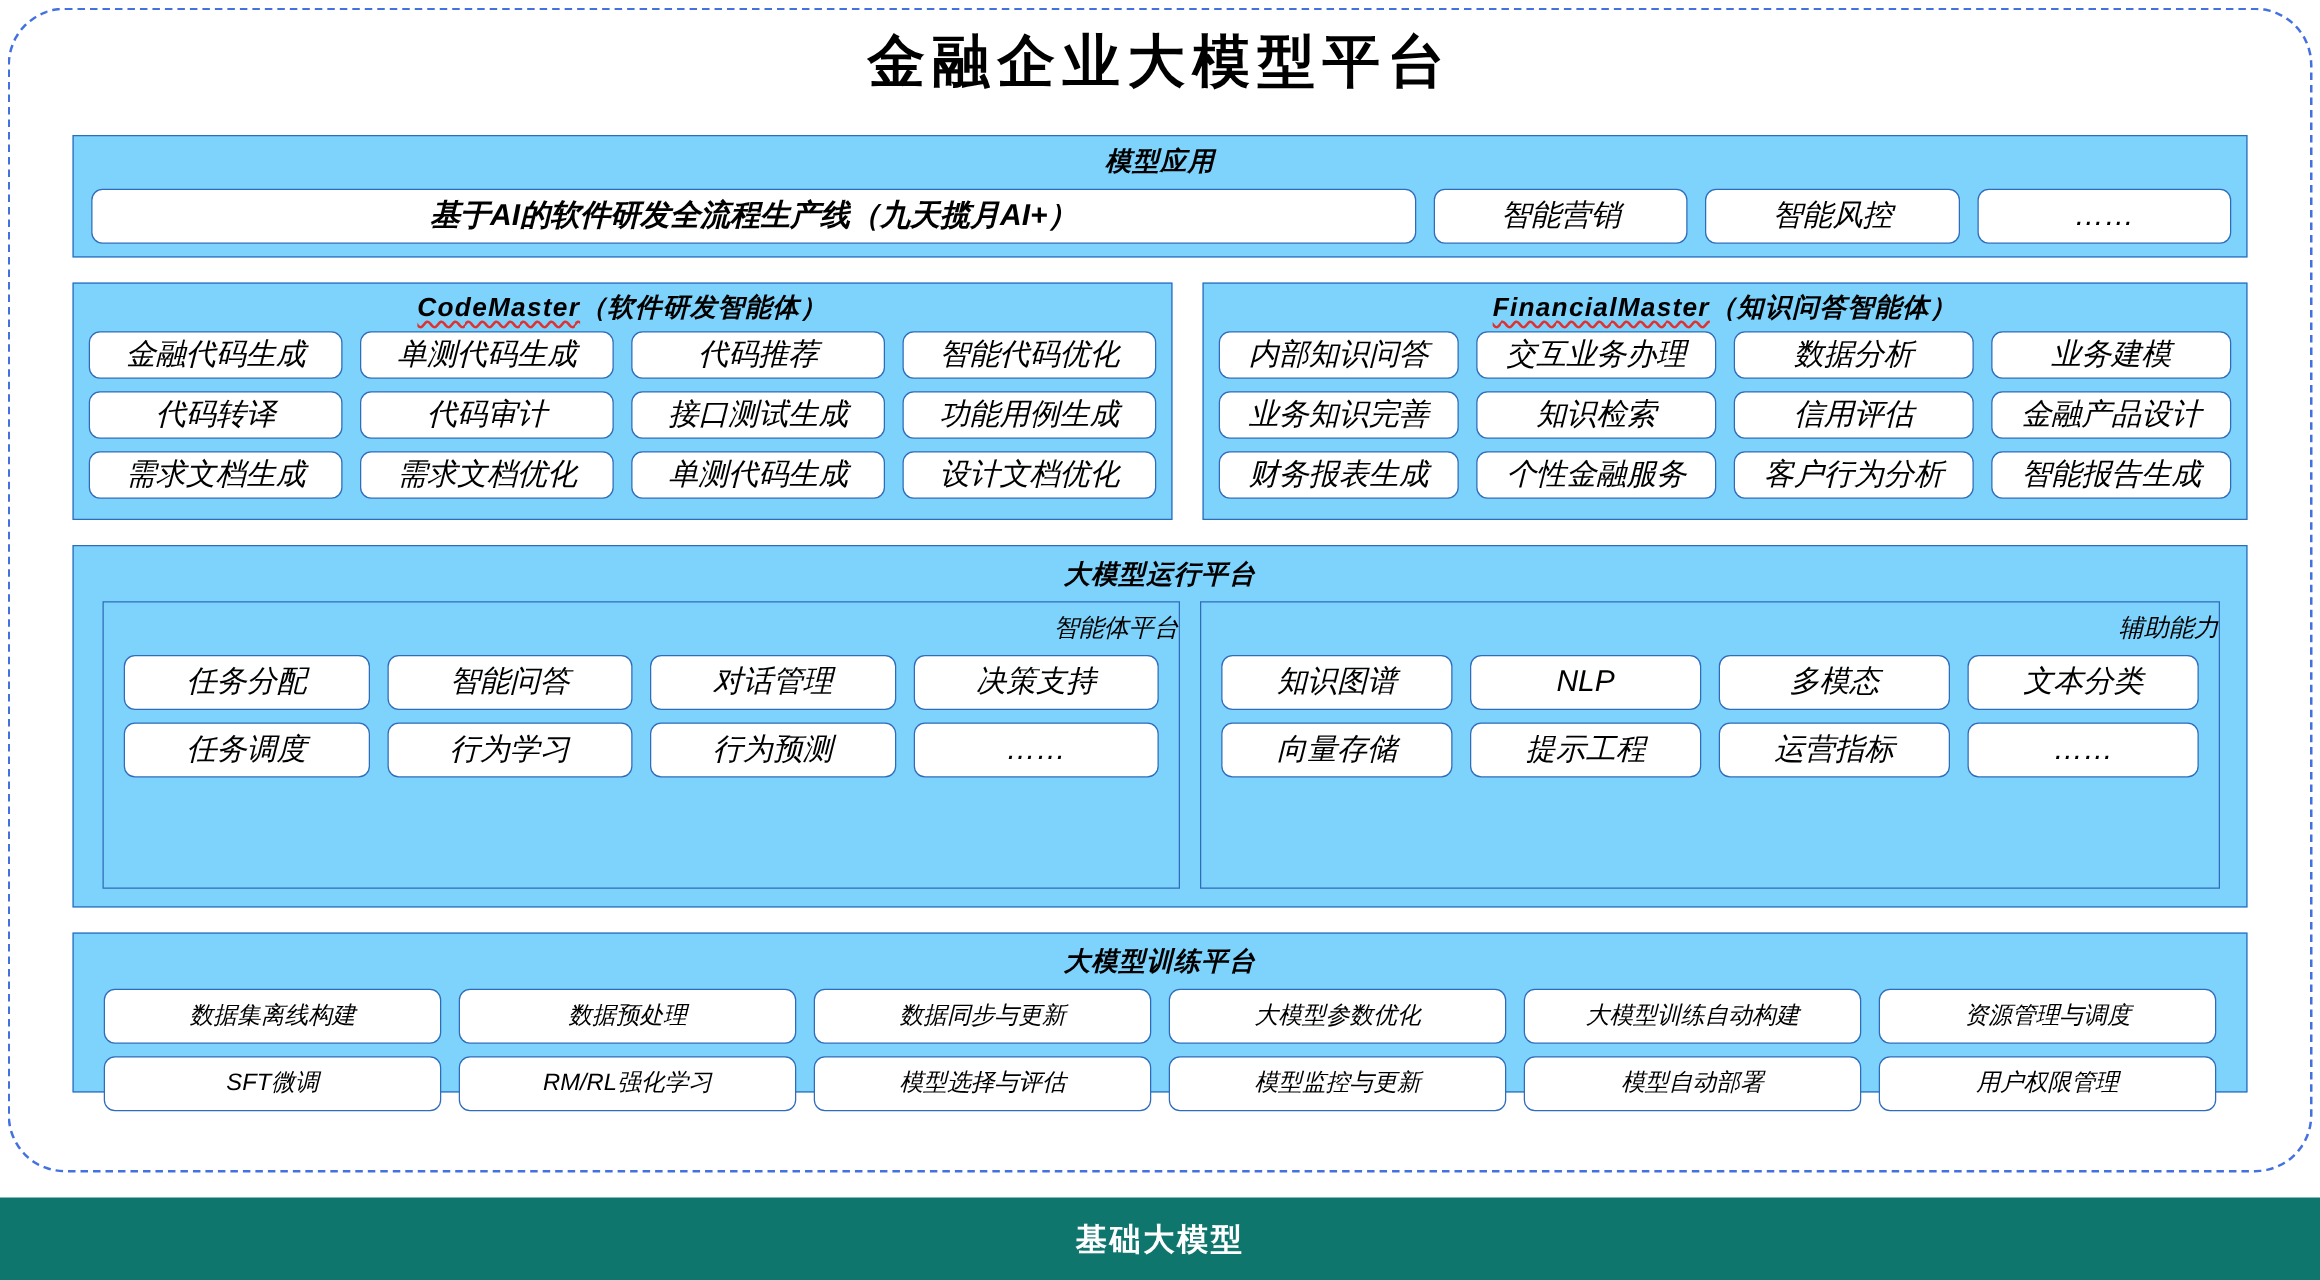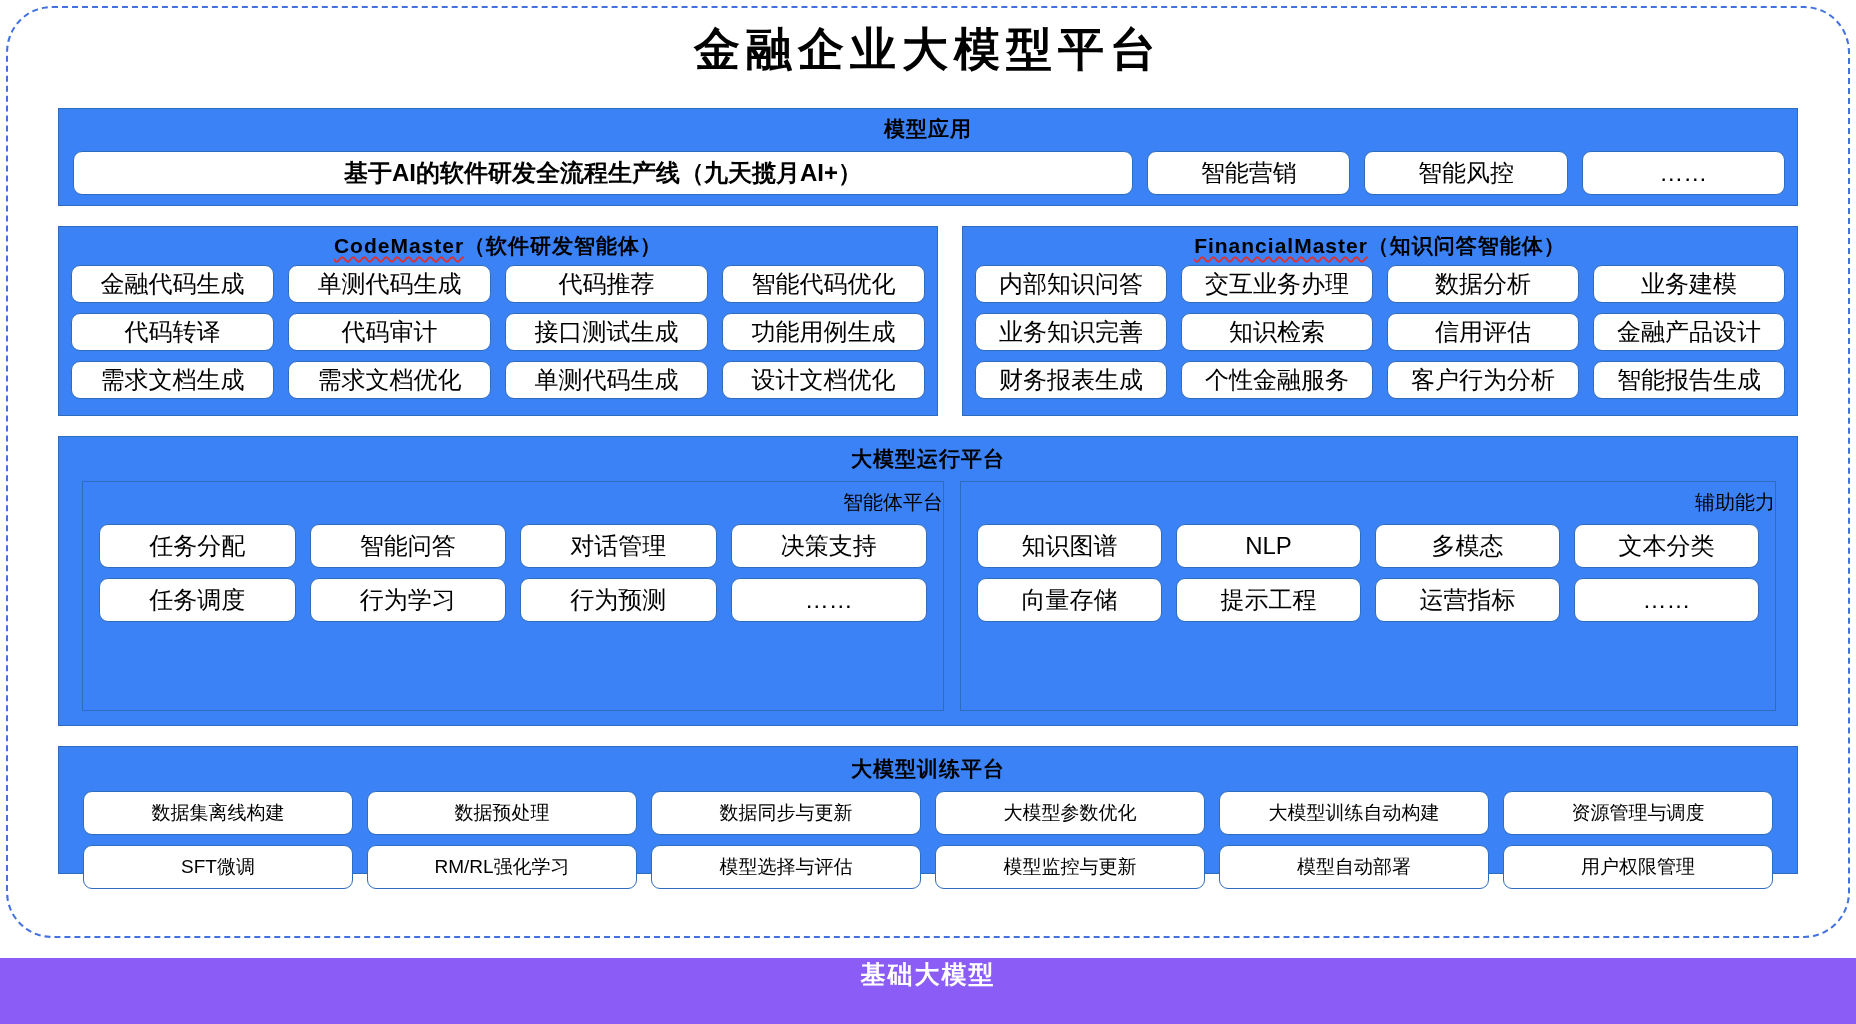--- a/index.html
+++ b/index.html
@@ -39,21 +39,22 @@
     font-weight: 700;
     letter-spacing: 6px;
     color: #000000;
     line-height: 1.2;
   }
 
   
   .panel {
     position: absolute;
     border: 1.6px solid #2f6cbb;
-    background: #3b82f6;
+    background: #7dd3fc;
+    font-style: italic;
   }
   .panel-title {
     text-align: center;
     font-size: 21px;
     font-weight: 700;
     color: #000000;
     letter-spacing: 1px;
   }
   .spell {
     text-decoration: underline wavy #e03030;
@@ -132,23 +133,23 @@
     left: 24px; top: 44px;
     right: 24px;
   }
   #train-grid .chip { height: 44px; font-size: 19px; }
 
   
   .base-bar {
     position: absolute;
     left: 0; top: 958px;
     width: 1856px; height: 66px;
-    background: #8b5cf6;
+    background: #0f766e;
     display: flex;
-    align-items: flex-start;
+    align-items: center;
     justify-content: center;
     color: #ffffff;
     font-size: 25px;
     font-weight: 700;
     letter-spacing: 2px;
   }
 </style>
 </head>
 <body>
 

